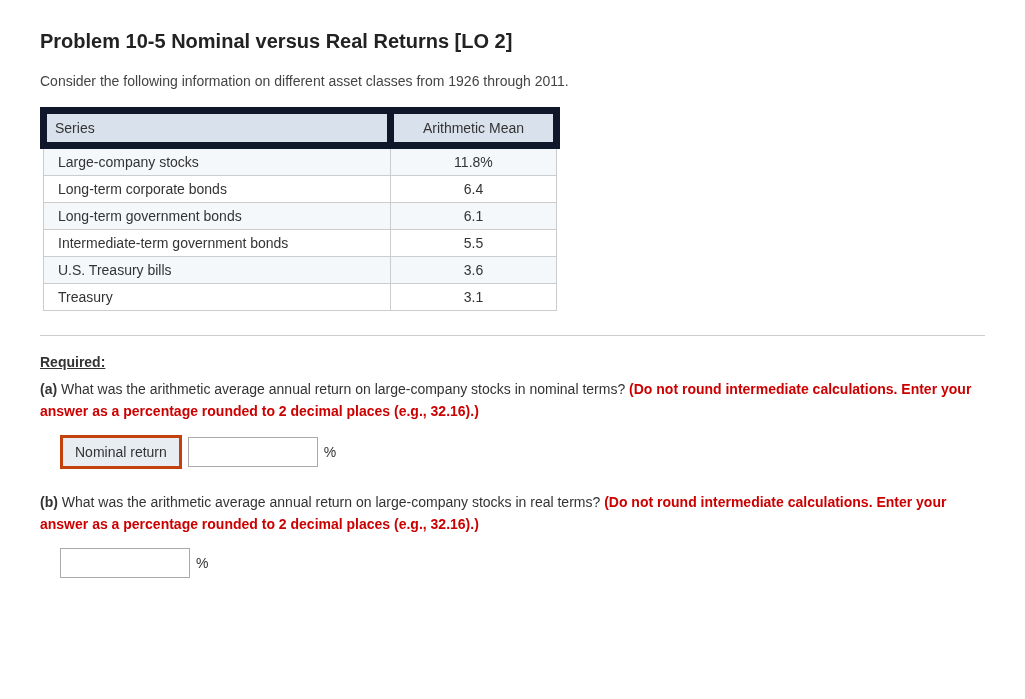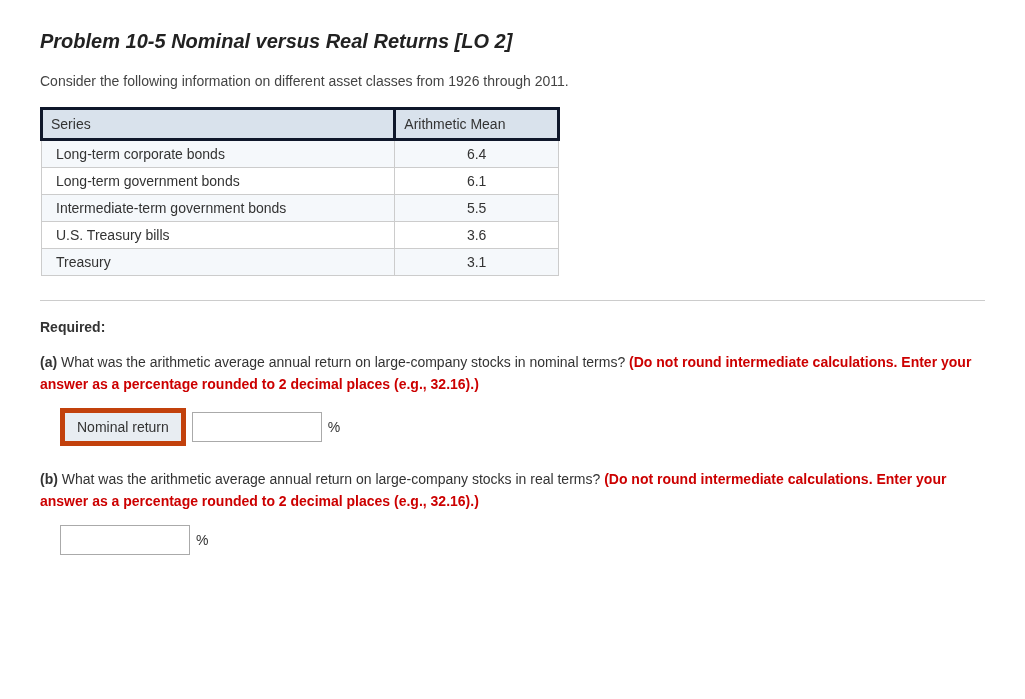--- a/index.html
+++ b/index.html
@@ -16,46 +16,45 @@
       padding: 30px 40px;
       width: 1025px;
       min-height: 699px;
     }
 
     .page-title {
       font-size: 20px;
       font-weight: bold;
       color: #222;
       margin-bottom: 20px;
-      font-style: italic;
     }
 
     .intro-text {
       font-size: 14px;
       color: #444;
       margin-bottom: 18px;
     }
 
     .data-table {
       border-collapse: collapse;
       width: 520px;
       margin-bottom: 24px;
       font-size: 14px;
     }
 
     .data-table th {
       background-color: #d9e2ec;
       text-align: left;
       padding: 6px 8px;
       font-weight: normal;
-      border: 3px solid #0f172a;
+      border: 7px solid #0f172a;
     }
 
     .data-table th.right {
-      text-align: left;
+      text-align: center;
     }
 
     .data-table td {
       padding: 5px 14px;
       border: 1px solid #ccc;
     }
 
     .data-table td.right {
       text-align: center;
     }
@@ -64,21 +63,22 @@
       background-color: #f5f8fb;
     }
 
     .data-table tr:nth-child(even) td {
       background-color: #ffffff;
     }
 
     .required-label {
       font-weight: bold;
       font-size: 14px;
-      margin-bottom: 16px;
+      margin-bottom: 8px;
+      text-decoration: underline;
     }
 
     .question-block {
       margin-bottom: 22px;
     }
 
     .question-text {
       font-size: 14px;
       color: #333;
       line-height: 1.6;
@@ -92,21 +92,21 @@
 
     .answer-row {
       display: flex;
       align-items: center;
       gap: 6px;
       margin-left: 20px;
     }
 
     .answer-label {
       background-color: #e8edf2;
-      border: 5px solid #c2410c;
+      border: 3px solid #c2410c;
       padding: 6px 12px;
       font-size: 14px;
       color: #333;
       min-width: 120px;
       display: inline-block;
     }
 
     .answer-input {
       border: 1px solid #aaa;
       width: 130px;
@@ -138,20 +138,24 @@
 <p class="intro-text">Consider the following information on different asset classes from 1926 through 2011.</p>
 
 <table class="data-table">
   <thead>
     <tr>
       <th>Series</th>
       <th class="right">Arithmetic Mean</th>
     </tr>
   </thead>
   <tbody id="table-body">
+  <tr>
+        <td>Large-company stocks</td>
+        <td class="right">11.8%</td>
+      </tr>
       <tr>
         <td>Long-term corporate bonds</td>
         <td class="right">6.4</td>
       </tr>
       <tr>
         <td>Long-term government bonds</td>
         <td class="right">6.1</td>
       </tr>
       <tr>
         <td>Intermediate-term government bonds</td>

